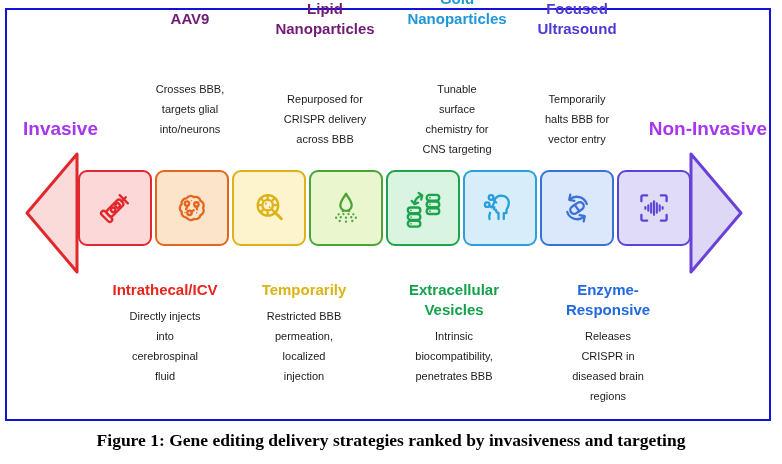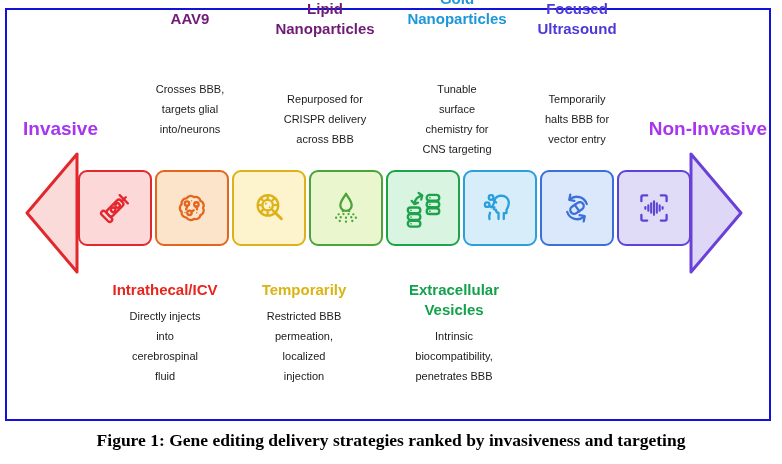--- a/index.html
+++ b/index.html
@@ -227,16 +227,23 @@
 permeation,
 localized
 injection</div>
     </div>
     <div class="strat bottom" style="left:372px;width:150px;">
       <div class="strat-name" style="color: rgb(19, 161, 75);">Extracellular Vesicles</div>
       <div class="strat-desc">Intrinsic
 biocompatibility,
 penetrates BBB</div>
     </div>
+    <div class="strat bottom" style="left:531px;width:140px;">
+      <div class="strat-name" style="color: rgb(33, 105, 224);">Enzyme-Responsive</div>
+      <div class="strat-desc">Releases
+CRISPR in
+diseased brain
+regions</div>
+    </div>
   </div>
 
   <div class="caption">Figure 1: Gene editing delivery strategies ranked by invasiveness and targeting</div>
 </div>
 
 </body></html>

